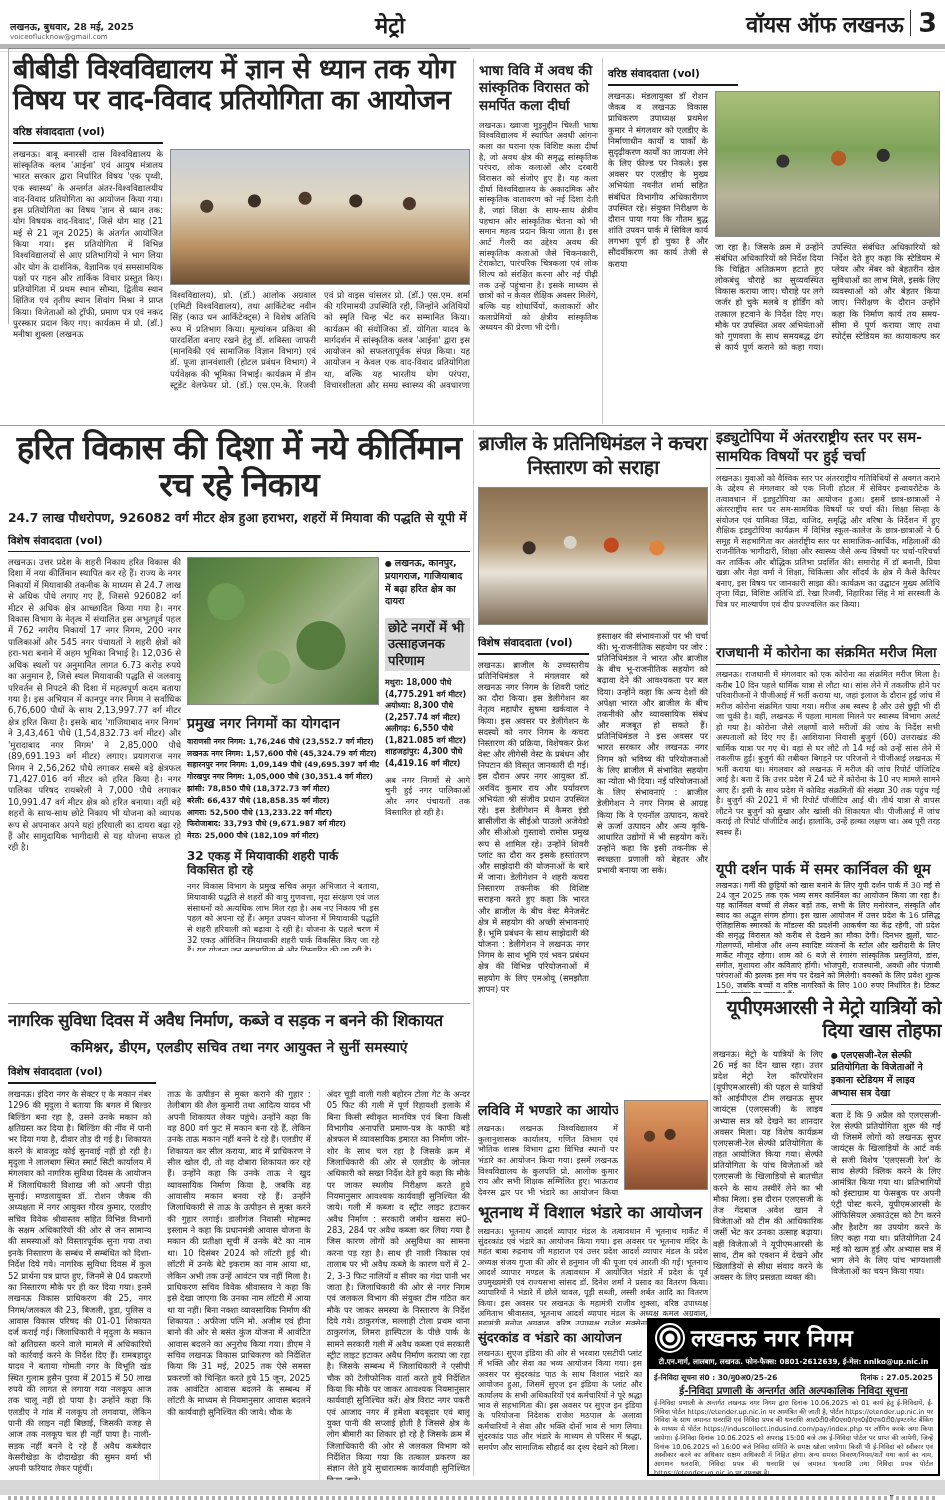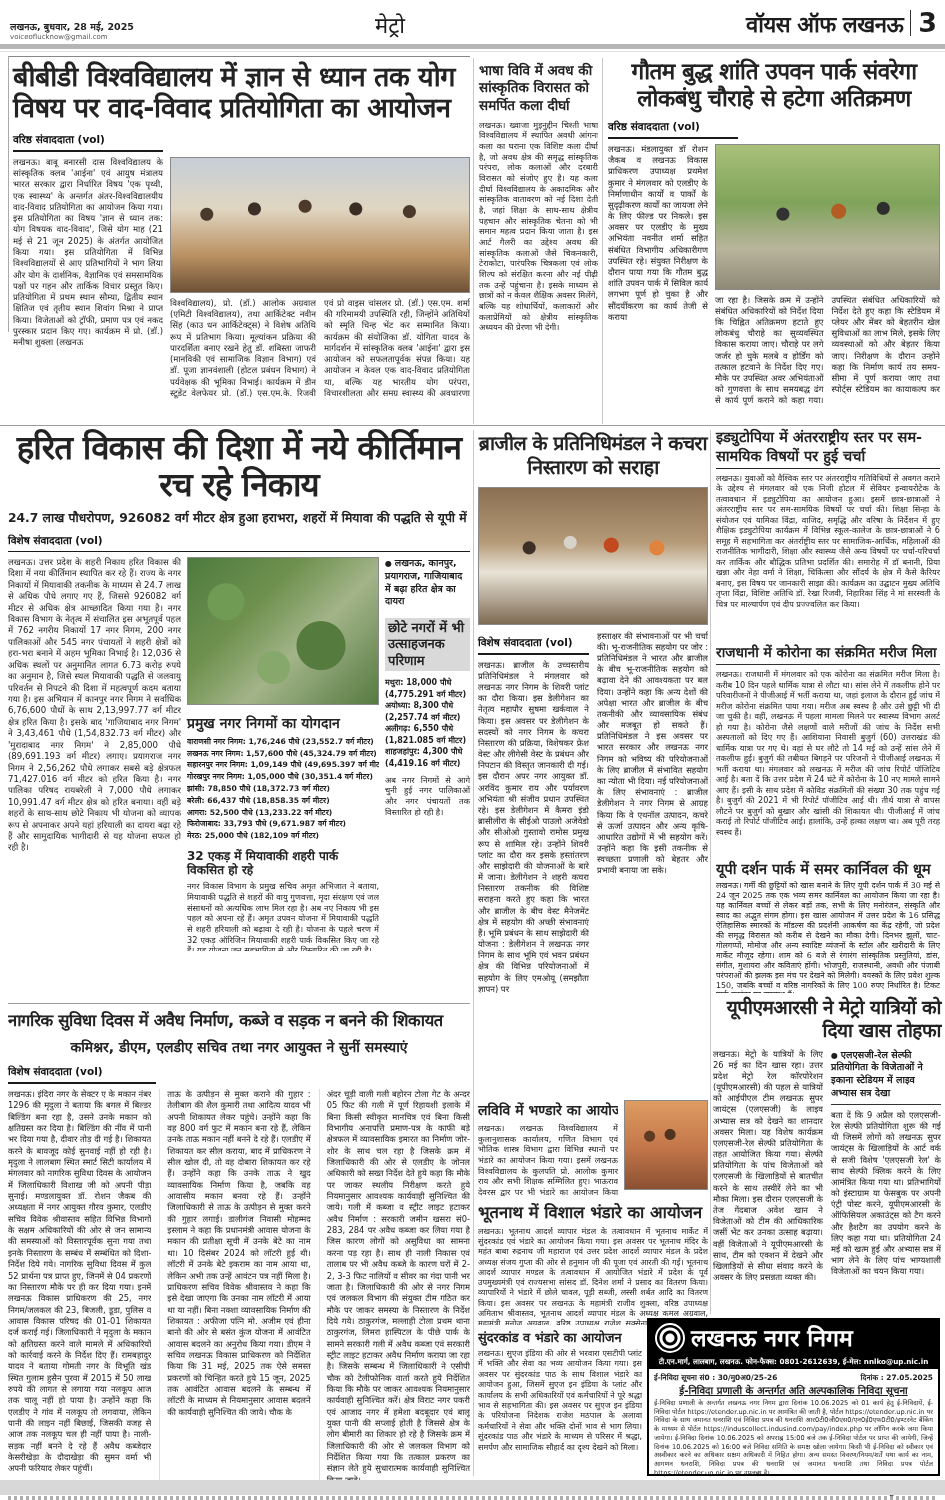--- a/index.html
+++ b/index.html
@@ -59,37 +59,37 @@
   .adaddr{background:#000;color:#fff;font-size:7.2px;font-weight:bold;text-align:center;padding:0 4px 3px 4px;}
   .stripe-crop{background:repeating-linear-gradient(90deg,#777 0 3px,transparent 3px 6px);}
 </style>
 </head>
 <body>
 
 <div class="page">
 
   <div class="abs" style="left:10px;top:20px;font-size:9.5px;font-weight:bold;">लखनऊ, बुधवार, 28 मई, 2025</div>
   <div class="abs" style="left:10px;top:33px;font-size:7px;color:#555;">voiceoflucknow@gmail.com</div>
-  <div class="abs" style="left:320px;top:9px;width:140px;text-align:center;font-size:22px;font-weight:normal;">मेट्रो</div>
+  <div class="abs" style="left:320px;top:9px;width:140px;text-align:center;font-size:22px;font-weight:bold;">मेट्रो</div>
   <div class="abs" style="right:8px;top:7px;display:flex;align-items:center;gap:7px;">
     <span style="font-size:22px;font-weight:bold;letter-spacing:-0.5px;">वॉयस ऑफ लखनऊ</span>
     <span style="width:1px;height:26px;background:#333;display:inline-block;"></span>
     <span style="font-size:27px;font-weight:bold;">3</span>
   </div>
   <div class="abs" style="left:0;top:44px;width:945px;height:5px;background:#b5b5b5;"></div>
   <div class="abs" style="left:0;top:51px;width:945px;height:1px;background:#e0e0e0;"></div>
 
   <div class="vline" style="left:473px;top:58px;height:366px;"></div>
   <div class="vline" style="left:602px;top:58px;height:366px;"></div>
   <div class="vline" style="left:473px;top:430px;height:1046px;"></div>
   <div class="vline" style="left:710px;top:430px;height:884px;"></div>
   <div class="hline" style="left:0;top:425px;width:945px;"></div>
   <div class="hline" style="left:8px;top:1003px;width:462px;"></div>
 
-  <div class="abs" style="left:8px;top:56px;width:462px;height:276px;border-top:1px solid #888;border-left:1px solid #aaa;padding:4px 0 13px 4px;box-sizing:border-box;">
+  <div class="abs" style="left:8px;top:48px;width:462px;height:276px;border-top:1px solid #888;border-left:1px solid #aaa;padding:4px 0 13px 4px;box-sizing:border-box;">
     <div class="hl" style="font-size:27px;line-height:1.16;letter-spacing:-0.5px;">बीबीडी विश्वविद्यालय में ज्ञान से ध्यान तक योग विषय पर वाद-विवाद प्रतियोगिता का आयोजन</div>
     <div style="margin-top:4px;">
       <span class="byline">वरिष्ठ संवाददाता (vol)</span>
       <div class="byrule"></div>
     </div>
     <div style="display:flex;gap:7px;">
       <div class="body-txt just ov" style="width:150px;height:252px;">लखनऊ। बाबू बनारसी दास विश्वविद्यालय के सांस्कृतिक क्लब 'आईना' एवं आयुष मंत्रालय भारत सरकार द्वारा निर्धारित विषय 'एक पृथ्वी, एक स्वास्थ्य' के अन्तर्गत अंतर-विश्वविद्यालयीय वाद-विवाद प्रतियोगिता का आयोजन किया गया। इस प्रतियोगिता का विषय 'ज्ञान से ध्यान तक: योग विषयक वाद-विवाद', जिसे योग माह (21 मई से 21 जून 2025) के अंतर्गत आयोजित किया गया। इस प्रतियोगिता में विभिन्न विश्वविद्यालयों से आए प्रतिभागियों ने भाग लिया और योग के दार्शनिक, वैज्ञानिक एवं समसामयिक पक्षों पर गहन और तार्किक विचार प्रस्तुत किए। प्रतियोगिता में प्रथम स्थान सौम्या, द्वितीय स्थान क्षितिज एवं तृतीय स्थान शिवांग मिश्रा ने प्राप्त किया। विजेताओं को ट्रॉफी, प्रमाण पत्र एवं नकद पुरस्कार प्रदान किए गए। कार्यक्रम में प्रो. (डॉ.) मनीषा शुक्ला (लखनऊ</div>
       <div style="width:300px;">
         <div class="photo photo1" style="width:300px;height:136px;"></div>
         <div class="cols2 body-txt just ov" style="margin-top:5px;height:108px;">
@@ -100,21 +100,20 @@
       </div>
     </div>
   </div>
 
   <div class="abs" style="left:479px;top:62px;width:119px;height:360px;">
     <div class="hl" style="font-size:13.5px;line-height:1.28;">भाषा विवि में अवध की सांस्कृतिक विरासत को समर्पित कला दीर्घा</div>
     <div class="sm-txt just ov" style="margin-top:6px;height:300px;">लखनऊ। ख्वाजा मुइनुद्दीन चिश्ती भाषा विश्वविद्यालय में स्थापित अवधी आंगनः कला का घराना एक विशिष्ट कला दीर्घा है, जो अवध क्षेत्र की समृद्ध सांस्कृतिक परंपरा, लोक कलाओं और दरबारी विरासत को संजोए हुए है। यह कला दीर्घा विश्वविद्यालय के अकादमिक और सांस्कृतिक वातावरण को नई दिशा देती है, जहां शिक्षा के साथ-साथ क्षेत्रीय पहचान और सांस्कृतिक चेतना को भी समान महत्व प्रदान किया जाता है। इस आर्ट गैलरी का उद्देश्य अवध की सांस्कृतिक कलाओं जैसे चिकनकारी, टेराकोटा, पारंपरिक चित्रकला एवं लोक शिल्प को संरक्षित करना और नई पीढ़ी तक उन्हें पहुंचाना है। इसके माध्यम से छात्रों को न केवल शैक्षिक अवसर मिलेंगे, बल्कि यह शोधार्थियों, कलाकारों और कलाप्रेमियों को क्षेत्रीय सांस्कृतिक अध्ययन की प्रेरणा भी देगी।</div>
   </div>
 
   <div class="abs" style="left:608px;top:58px;width:332px;height:366px;">
-    <div class="hl" style="font-size:22.5px;line-height:1.18;text-align:center;letter-spacing:-0.5px;">गौतम बुद्ध शांति उपवन पार्क संवरेगा लोकबंधु चौराहे से हटेगा अतिक्रमण</div>
     <div style="margin-top:4px;">
       <span class="byline">वरिष्ठ संवाददाता (vol)</span>
       <div class="byrule" style="width:130px;"></div>
     </div>
     <div style="display:flex;gap:7px;">
       <div class="body-txt just ov" style="width:100px;height:268px;font-size:8.4px;">लखनऊ। मंडलायुक्त डॉ रोशन जैकब व लखनऊ विकास प्राधिकरण उपाध्यक्ष प्रथमेश कुमार ने मंगलवार को एलडीए के निर्माणाधीन कार्यों व पार्कों के सुदृढ़ीकरण कार्यों का जायजा लेने के लिए फील्ड पर निकले। इस अवसर पर एलडीए के मुख्य अभियंता नवनीत शर्मा सहित संबंधित विभागीय अधिकारीगण उपस्थित रहे। संयुक्त निरीक्षण के दौरान पाया गया कि गौतम बुद्ध शांति उपवन पार्क में सिविल कार्य लगभग पूर्ण हो चुका है और सौंदर्यीकरण का कार्य तेजी से कराया</div>
       <div style="width:225px;">
         <div class="photo photo2" style="width:225px;height:146px;"></div>
         <div class="cols2 just ov" style="margin-top:5px;height:114px;font-size:8.4px;line-height:1.32;">
           <span>जा रहा है। जिसके क्रम में उन्होंने संबंधित अधिकारियों को निर्देश दिया कि चिह्नित अतिक्रमण हटाते हुए लोकबंधु चौराहे का सुव्यवस्थित विकास कराया जाए। चौराहे पर लगे जर्जर हो चुके मलबे व होर्डिंग को तत्काल हटवाने के निर्देश दिए गए। मौके पर उपस्थित अवर अभियंताओं को गुणवत्ता के साथ समयबद्ध ढंग से कार्य पूर्ण कराने को कहा गया।</span>

